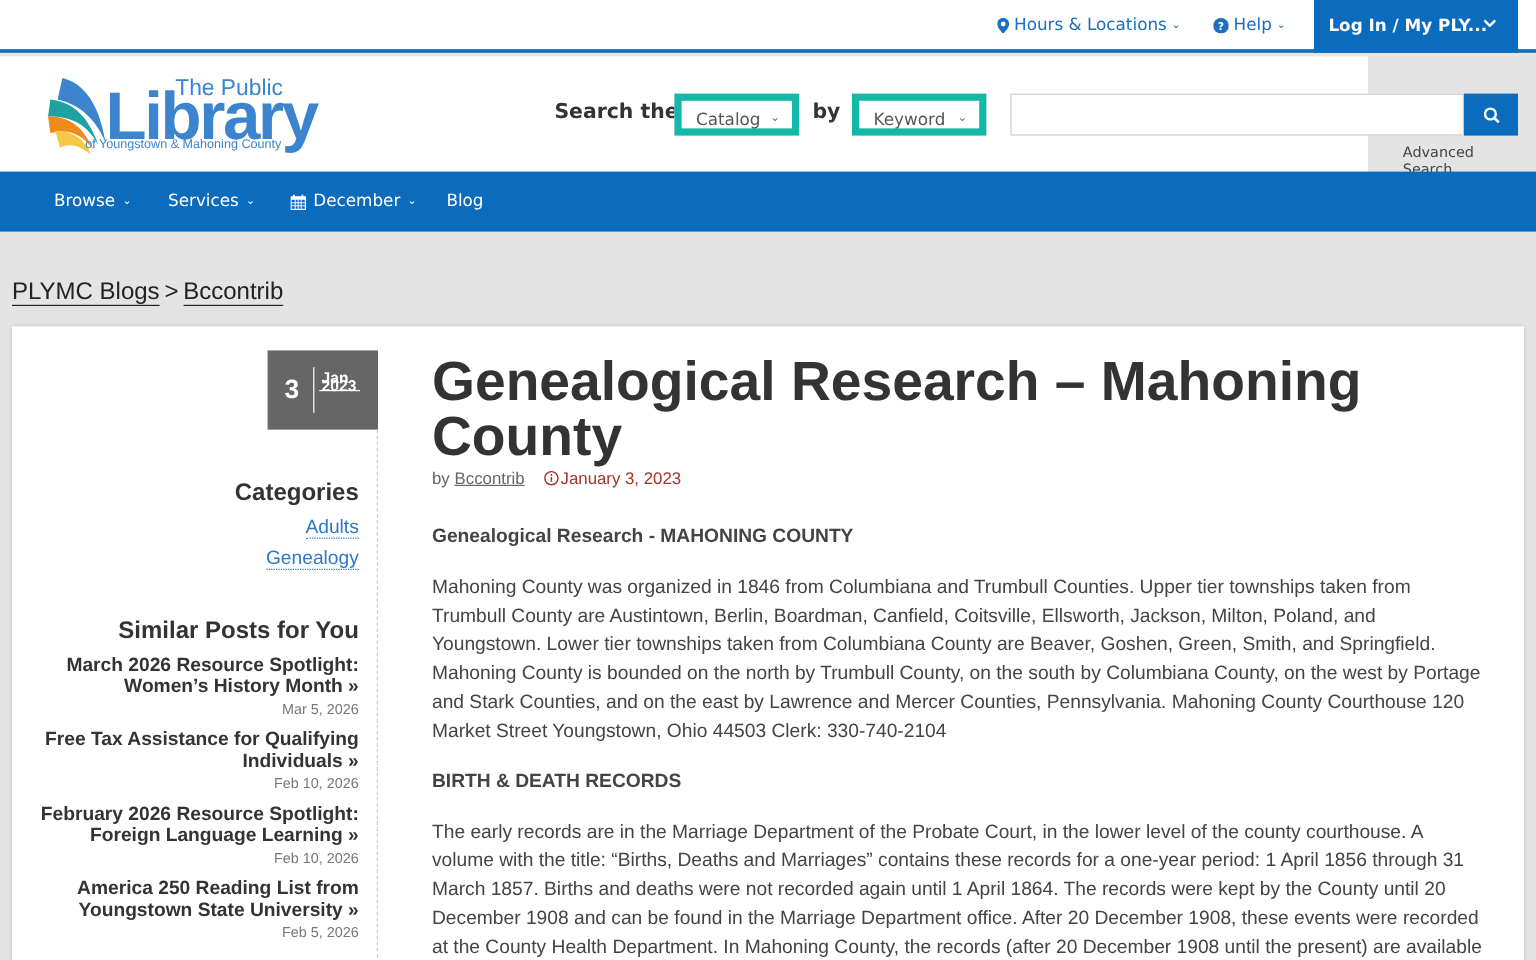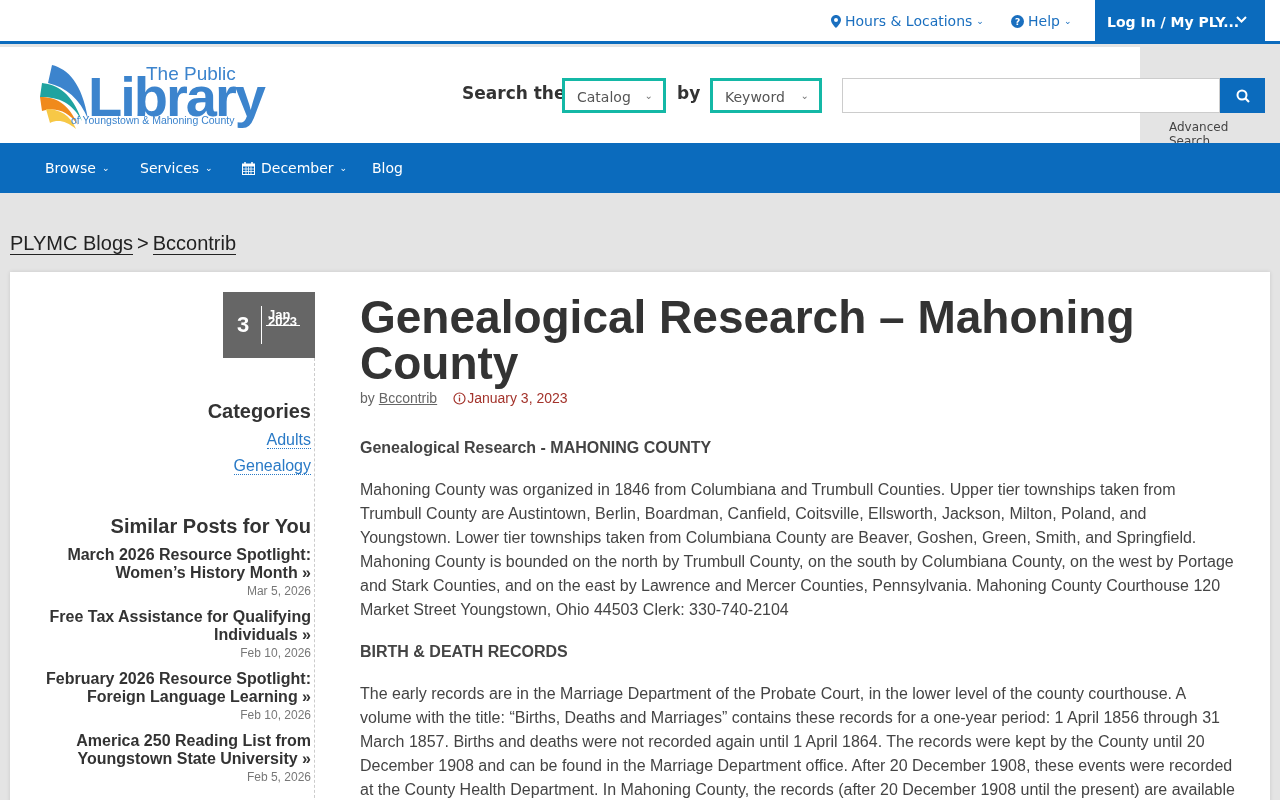--- a/index.html
+++ b/index.html
@@ -17,21 +17,21 @@
 
   
   .header { position: absolute; top: 47px; left: 0; width: 1140px; height: 96px; background: #fff; }
   .logo { position: absolute; left: 38px; top: 16px; width: 230px; height: 68px; }
   .logo-public { position: absolute; left: 108px; top: 0; font-size: 19px; color: #3c84cd; }
   .logo-library { position: absolute; left: 50px; top: 6px; font-size: 56px; font-weight: bold; color: #3c84cd; letter-spacing: -2px; line-height: 56px; }
   .logo-sub { position: absolute; left: 33px; top: 51px; font-size: 10.5px; color: #3c84cd; }
 
   .search-label { position: absolute; left: 462px; top: 36px; font-size: 17px; font-weight: bold; color: #333; font-family: "DejaVu Sans", sans-serif; }
   .by-label { position: absolute; left: 677px; top: 36px; font-size: 17px; font-weight: bold; color: #333; font-family: "DejaVu Sans", sans-serif; }
-  .select { position: absolute; top: 31px; height: 35px; border: 3px solid #14b8a6; background: #fff; font-size: 14px; color: #555; font-family: "DejaVu Sans", sans-serif; padding: 8px 12px; cursor: pointer; }
+  .select { position: absolute; top: 31px; height: 35px; border: 6px solid #14b8a6; background: #fff; font-size: 14px; color: #555; font-family: "DejaVu Sans", sans-serif; padding: 8px 12px; cursor: pointer; }
   .select .chev { position: absolute; right: 10px; top: 9px; font-size: 10px; color: #777; }
   .select-catalog { left: 562px; width: 104px; }
   .select-keyword { left: 710px; width: 112px; }
   .search-input { position: absolute; left: 842px; top: 31px; width: 378px; height: 35px; border: 1px solid #ccc; background: #fff; }
   .search-btn { position: absolute; left: 1220px; top: 31px; width: 45px; height: 35px; background: #0b6bbd; display: flex; align-items: center; justify-content: center; cursor: pointer; }
   .adv-search { position: absolute; left: 1169px; top: 73px; font-size: 12px; color: #444; font-family: "DejaVu Sans", sans-serif; cursor: pointer; }
 
   
   .main-nav { position: absolute; top: 143px; left: 0; width: 1280px; height: 50px; background: #0b6bbd; }
   .nav-item { position: absolute; top: 17px; color: #fff; font-size: 14px; font-family: "DejaVu Sans", sans-serif; display: flex; align-items: center; gap: 6px; cursor: pointer; }
@@ -51,21 +51,21 @@
 
   .date-box { position: absolute; left: 213px; top: 20px; width: 92px; height: 66px; background: #666; color: #fff; }
   .date-day { position: absolute; left: 14px; top: 20px; font-size: 22px; font-weight: bold; }
   .date-divider { position: absolute; left: 38px; top: 14px; width: 1px; height: 38px; background: #fff; }
   .date-month { position: absolute; left: 45px; top: 15px; font-size: 13px; font-weight: bold; }
   .date-hr { position: absolute; left: 43px; top: 33px; width: 34px; height: 1px; background: #fff; }
   .date-year { position: absolute; left: 45px; top: 22px; font-size: 13px; font-weight: bold; }
 
   .sidebar-divider { position: absolute; left: 304px; top: 86px; width: 0; height: 460px; border-left: 1px dashed #ccc; }
 
-  .sidebar { position: absolute; left: 32px; top: 128px; width: 269px; text-align: right; }
+  .sidebar { position: absolute; left: 20px; top: 128px; width: 269px; text-align: right; }
   .sb-heading { font-size: 20px; font-weight: bold; color: #333; margin-bottom: 8px; }
   .sb-cat { display: block; font-size: 16px; color: #2a7ac6; margin-bottom: 8px; }
   .sb-cat span { border-bottom: 1px dotted #2a7ac6; cursor: pointer; }
   .sb-similar { margin-top: 40px; }
   .post { margin-bottom: 10px; }
   .post-title { font-size: 16px; font-weight: bold; color: #333; line-height: 18px; cursor: pointer; }
   .post-date { font-size: 12px; color: #777; margin-top: 2px; }
 
   
   .article { position: absolute; left: 350px; top: 22px; width: 880px; }

